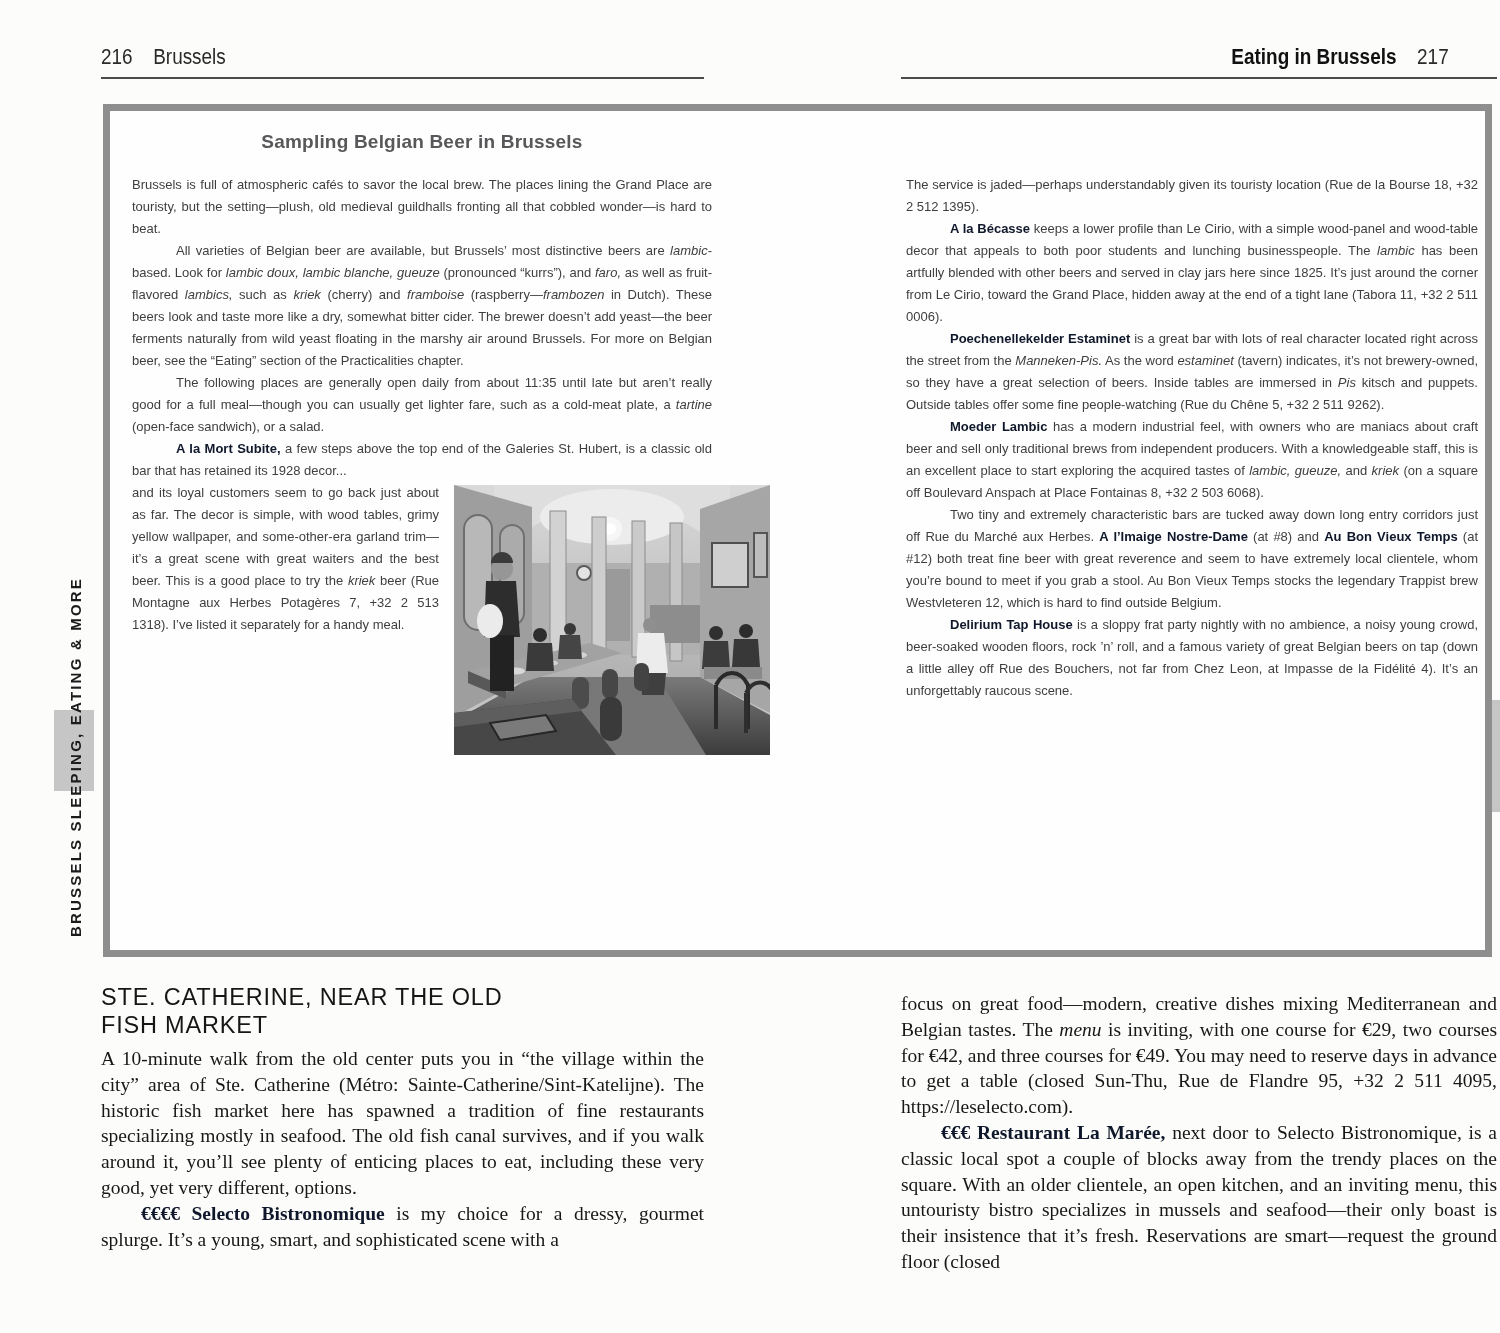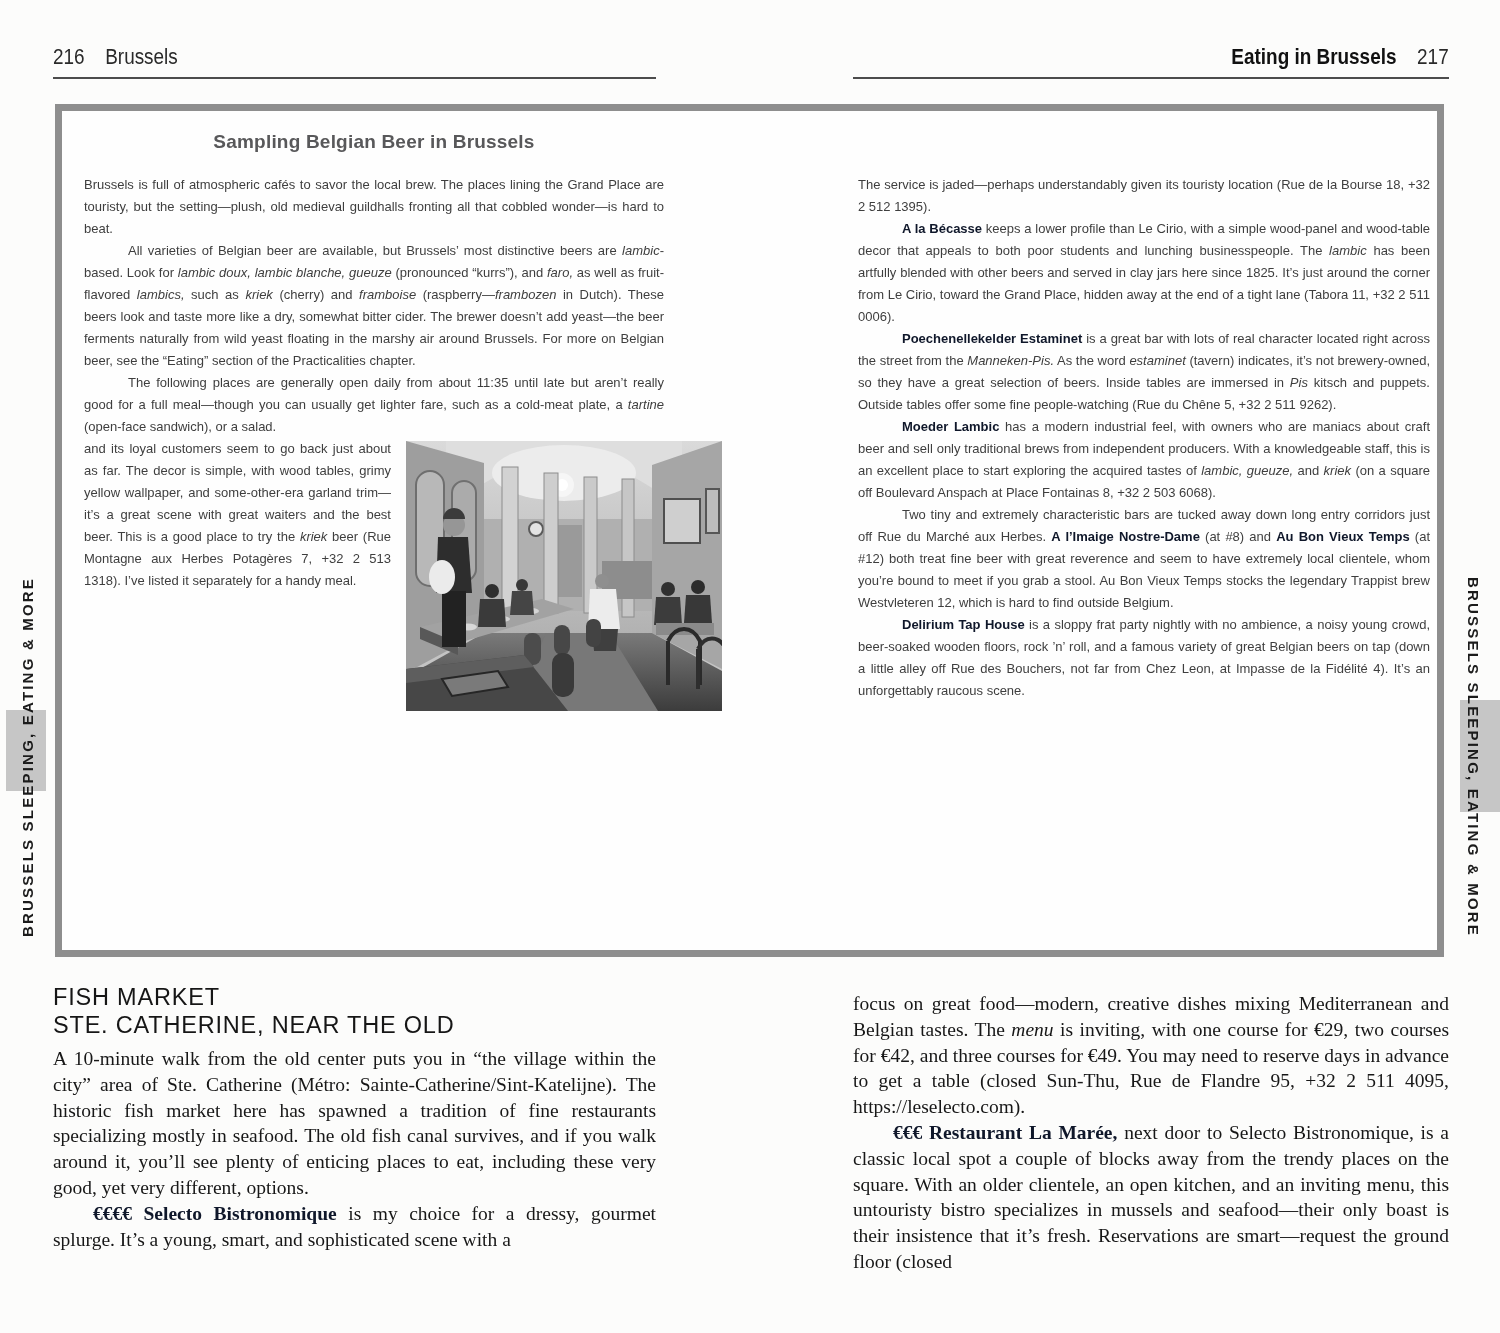--- a/index.html
+++ b/index.html
@@ -1,21 +1,21 @@
 <!DOCTYPE html>
 <html lang="en"><head>
 <meta charset="utf-8">
 <style>
   html,body{margin:0;padding:0;}
   body{
     width:1500px;height:1333px;position:relative;overflow:hidden;
     background:#fcfcfb;color:#1a1a1a;
     font-family:"Liberation Sans",sans-serif;
   }
-  .sheet{position:absolute;inset:0;}
+  .sheet{position:absolute;inset:0;margin-left:48px;}
 
   
   .hdr{position:absolute;top:44px;font-size:22px;color:#2a2a2a;white-space:nowrap;}
   .hdr-left{left:53px;transform:scaleX(.86);transform-origin:left top;}
   .hdr-right{right:51px;transform:scaleX(.86);transform-origin:right top;}
   .hdr .gap{display:inline-block;width:24px;}
   .hdr .bold{font-weight:700;color:#111;}
   .rule{position:absolute;top:77px;height:2px;background:#4c4c4c;}
   .rule-left{left:53px;width:603px;}
   .rule-right{left:853px;width:596px;}
@@ -93,20 +93,21 @@
   <div class="tab tab-right"></div>
   <div class="margin-label right">BRUSSELS SLEEPING, EATING &amp; MORE</div>
 
   <section class="beer-box">
     <h2 class="box-title">Sampling Belgian Beer in Brussels</h2>
 
     <div class="box-col col-left">
       <p class="bp"><span>Brussels is full of atmospheric cafés to savor the local brew. The places lining the Grand Place are touristy, but the setting—plush, old medieval guildhalls fronting all that cobbled wonder—is hard to beat.</span></p>
       <p class="bp ind"><span>All varieties of Belgian beer are available, but Brussels’ most distinctive beers are </span><span class="i">lambic</span><span>-based. Look for </span><span class="i">lambic doux, lambic blanche, gueuze</span><span> (pronounced “kurrs”), and </span><span class="i">faro,</span><span> as well as fruit-flavored </span><span class="i">lambics,</span><span> such as </span><span class="i">kriek</span><span> (cherry) and </span><span class="i">framboise</span><span> (raspberry—</span><span class="i">frambozen</span><span> in Dutch). These beers look and taste more like a dry, somewhat bitter cider. The brewer doesn’t add yeast—the beer ferments naturally from wild yeast floating in the marshy air around Brussels. For more on Belgian beer, see the “Eating” section of the Practicalities chapter.</span></p>
       <p class="bp ind"><span>The following places are generally open daily from about 11:35 until late but aren’t really good for a full meal—though you can usually get lighter fare, such as a cold-meat plate, a </span><span class="i">tartine</span><span> (open-face sandwich), or a salad.</span></p>
+      <p class="bp ind"><span class="b">A la Mort Subite,</span><span> a few steps above the top end of the Galeries St. Hubert, is a classic old bar that has retained its 1928 decor...</span></p>
 
       <figure class="photo">
         <svg viewBox="0 0 316 270" preserveAspectRatio="none" role="img" aria-label="Black-and-white photo of the ornate interior of A la Mort Subite bar: long wooden tables, bentwood chairs, mirrored arches, columns, and seated patrons">
           <defs>
             <linearGradient id="wallg" x1="0" y1="0" x2="0" y2="1">
               <stop offset="0" stop-color="#dadada"></stop>
                 <stop offset="1" stop-color="#b2b2b2"></stop>
             </linearGradient>
             <linearGradient id="floorg" x1="0" y1="0" x2="0" y2="1">
               <stop offset="0" stop-color="#7a7a7a"></stop>
@@ -186,22 +187,22 @@
       <p class="bp ind"><span class="b">A la Bécasse</span><span> keeps a lower profile than Le Cirio, with a simple wood-panel and wood-table decor that appeals to both poor students and lunching businesspeople. The </span><span class="i">lambic</span><span> has been artfully blended with other beers and served in clay jars here since 1825. It’s just around the corner from Le Cirio, toward the Grand Place, hidden away at the end of a tight lane (Tabora 11, +32 2 511 0006).</span></p>
       <p class="bp ind"><span class="b">Poechenellekelder Estaminet</span><span> is a great bar with lots of real character located right across the street from the </span><span class="i">Manneken-Pis.</span><span> As the word </span><span class="i">estaminet</span><span> (tavern) indicates, it’s not brewery-owned, so they have a great selection of beers. Inside tables are immersed in </span><span class="i">Pis</span><span> kitsch and puppets. Outside tables offer some fine people-watching (Rue du Chêne 5, +32 2 511 9262).</span></p>
       <p class="bp ind"><span class="b">Moeder Lambic</span><span> has a modern industrial feel, with owners who are maniacs about craft beer and sell only traditional brews from independent producers. With a knowledgeable staff, this is an excellent place to start exploring the acquired tastes of </span><span class="i">lambic, gueuze,</span><span> and </span><span class="i">kriek</span><span> (on a square off Boulevard Anspach at Place Fontainas 8, +32 2 503 6068).</span></p>
       <p class="bp ind"><span>Two tiny and extremely characteristic bars are tucked away down long entry corridors just off Rue du Marché aux Herbes. </span><span class="b">A l’Imaige Nostre-Dame</span><span> (at #8) and </span><span class="b">Au Bon Vieux Temps</span><span> (at #12) both treat fine beer with great reverence and seem to have extremely local clientele, whom you’re bound to meet if you grab a stool. Au Bon Vieux Temps stocks the legendary Trappist brew Westvleteren 12, which is hard to find outside Belgium.</span></p>
       <p class="bp ind"><span class="b">Delirium Tap House</span><span> is a sloppy frat party nightly with no ambience, a noisy young crowd, beer-soaked wooden floors, rock ’n’ roll, and a famous variety of great Belgian beers on tap (down a little alley off Rue des Bouchers, not far from Chez Leon, at Impasse de la Fidélité 4). It’s an unforgettably raucous scene.</span></p>
     </div>
   </section>
 
   <section class="lower lower-left">
     <h3 class="subhead">
+      <span style="display:block">STE. CATHERINE, NEAR THE OLD</span>
       <span style="display:block">FISH MARKET</span>
-      <span style="display:block">STE. CATHERINE, NEAR THE OLD</span>
     </h3>
     <p class="sp"><span>A 10-minute walk from the old center puts you in “the village within the city” area of Ste. Catherine (Métro: Sainte-Catherine/Sint-Katelijne). The historic fish market here has spawned a tradition of fine restaurants specializing mostly in seafood. The old fish canal survives, and if you walk around it, you’ll see plenty of enticing places to eat, including these very good, yet very different, options.</span></p>
     <p class="sp ind"><span class="b">€€€€ Selecto Bistronomique</span><span> is my choice for a dressy, gourmet splurge. It’s a young, smart, and sophisticated scene with a</span></p>
   </section>
 
   <section class="lower lower-right">
     <p class="sp"><span>focus on great food—modern, creative dishes mixing Mediterranean and Belgian tastes. The </span><span class="i">menu</span><span> is inviting, with one course for €29, two courses for €42, and three courses for €49. You may need to reserve days in advance to get a table (closed Sun-Thu, Rue de Flandre 95, +32 2 511 4095, https://leselecto.com).</span></p>
     <p class="sp ind"><span class="b">€€€ Restaurant La Marée,</span><span> next door to Selecto Bistronomique, is a classic local spot a couple of blocks away from the trendy places on the square. With an older clientele, an open kitchen, and an inviting menu, this untouristy bistro specializes in mussels and seafood—their only boast is their insistence that it’s fresh. Reservations are smart—request the ground floor (closed</span></p>
   </section>
 

